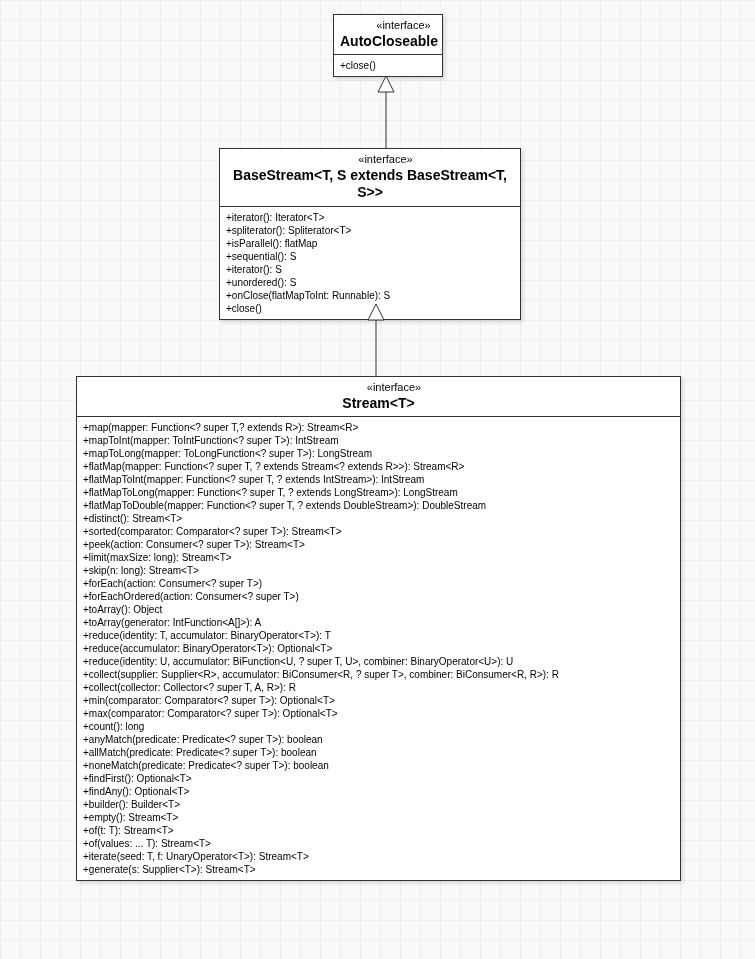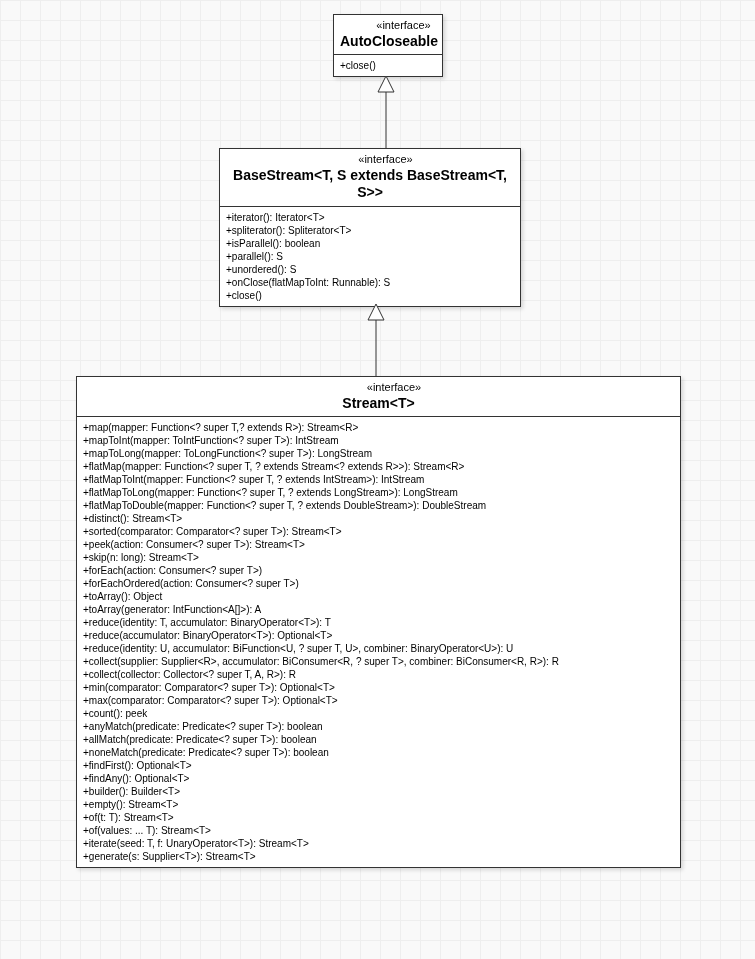--- a/index.html
+++ b/index.html
@@ -59,22 +59,23 @@
 </div>
 
 <div class="class-box" id="box-bs" style="left:219px; top:148px; width:300px;">
   <div class="class-header">
     <div class="stereo">«interface»</div>
     <div class="iname">BaseStream&lt;T, S extends BaseStream&lt;T, S&gt;&gt;</div>
   </div>
   <div class="members" id="members-bs">
       <div>+iterator(): Iterator&lt;T&gt;</div>
       <div>+spliterator(): Spliterator&lt;T&gt;</div>
-      <div>+isParallel(): boolean</div>
-      <div>+parallel(): S</div>
+      <div>+isParallel(): flatMap</div>
+      <div>+sequential(): S</div>
+      <div>+iterator(): S</div>
       <div>+unordered(): S</div>
       <div>+onClose(flatMapToInt: Runnable): S</div>
       <div>+close()</div>
     </div>
 </div>
 
 <div class="class-box" id="box-st" style="left:76px; top:376px; width:603px;">
   <div class="class-header">
     <div class="stereo">«interface»</div>
     <div class="iname">Stream&lt;T&gt;</div>
@@ -83,33 +84,34 @@
       <div>+map(mapper: Function&lt;? super T,? extends R&gt;): Stream&lt;R&gt;</div>
       <div>+mapToInt(mapper: ToIntFunction&lt;? super T&gt;): IntStream</div>
       <div>+mapToLong(mapper: ToLongFunction&lt;? super T&gt;): LongStream</div>
       <div>+flatMap(mapper: Function&lt;? super T, ? extends Stream&lt;? extends R&gt;&gt;): Stream&lt;R&gt;</div>
       <div>+flatMapToInt(mapper: Function&lt;? super T, ? extends IntStream&gt;): IntStream</div>
       <div>+flatMapToLong(mapper: Function&lt;? super T, ? extends LongStream&gt;): LongStream</div>
       <div>+flatMapToDouble(mapper: Function&lt;? super T, ? extends DoubleStream&gt;): DoubleStream</div>
       <div>+distinct(): Stream&lt;T&gt;</div>
       <div>+sorted(comparator: Comparator&lt;? super T&gt;): Stream&lt;T&gt;</div>
       <div>+peek(action: Consumer&lt;? super T&gt;): Stream&lt;T&gt;</div>
+      <div>+limit(maxSize: long): Stream&lt;T&gt;</div>
       <div>+skip(n: long): Stream&lt;T&gt;</div>
       <div>+forEach(action: Consumer&lt;? super T&gt;)</div>
       <div>+forEachOrdered(action: Consumer&lt;? super T&gt;)</div>
       <div>+toArray(): Object</div>
       <div>+toArray(generator: IntFunction&lt;A[]&gt;): A</div>
       <div>+reduce(identity: T, accumulator: BinaryOperator&lt;T&gt;): T</div>
       <div>+reduce(accumulator: BinaryOperator&lt;T&gt;): Optional&lt;T&gt;</div>
       <div>+reduce(identity: U, accumulator: BiFunction&lt;U, ? super T, U&gt;, combiner: BinaryOperator&lt;U&gt;): U</div>
       <div>+collect(supplier: Supplier&lt;R&gt;, accumulator: BiConsumer&lt;R, ? super T&gt;, combiner: BiConsumer&lt;R, R&gt;): R</div>
       <div>+collect(collector: Collector&lt;? super T, A, R&gt;): R</div>
       <div>+min(comparator: Comparator&lt;? super T&gt;): Optional&lt;T&gt;</div>
       <div>+max(comparator: Comparator&lt;? super T&gt;): Optional&lt;T&gt;</div>
-      <div>+count(): peek</div>
+      <div>+count(): long</div>
       <div>+anyMatch(predicate: Predicate&lt;? super T&gt;): boolean</div>
       <div>+allMatch(predicate: Predicate&lt;? super T&gt;): boolean</div>
       <div>+noneMatch(predicate: Predicate&lt;? super T&gt;): boolean</div>
       <div>+findFirst(): Optional&lt;T&gt;</div>
       <div>+findAny(): Optional&lt;T&gt;</div>
       <div>+builder(): Builder&lt;T&gt;</div>
       <div>+empty(): Stream&lt;T&gt;</div>
       <div>+of(t: T): Stream&lt;T&gt;</div>
       <div>+of(values: ... T): Stream&lt;T&gt;</div>
       <div>+iterate(seed: T, f: UnaryOperator&lt;T&gt;): Stream&lt;T&gt;</div>

